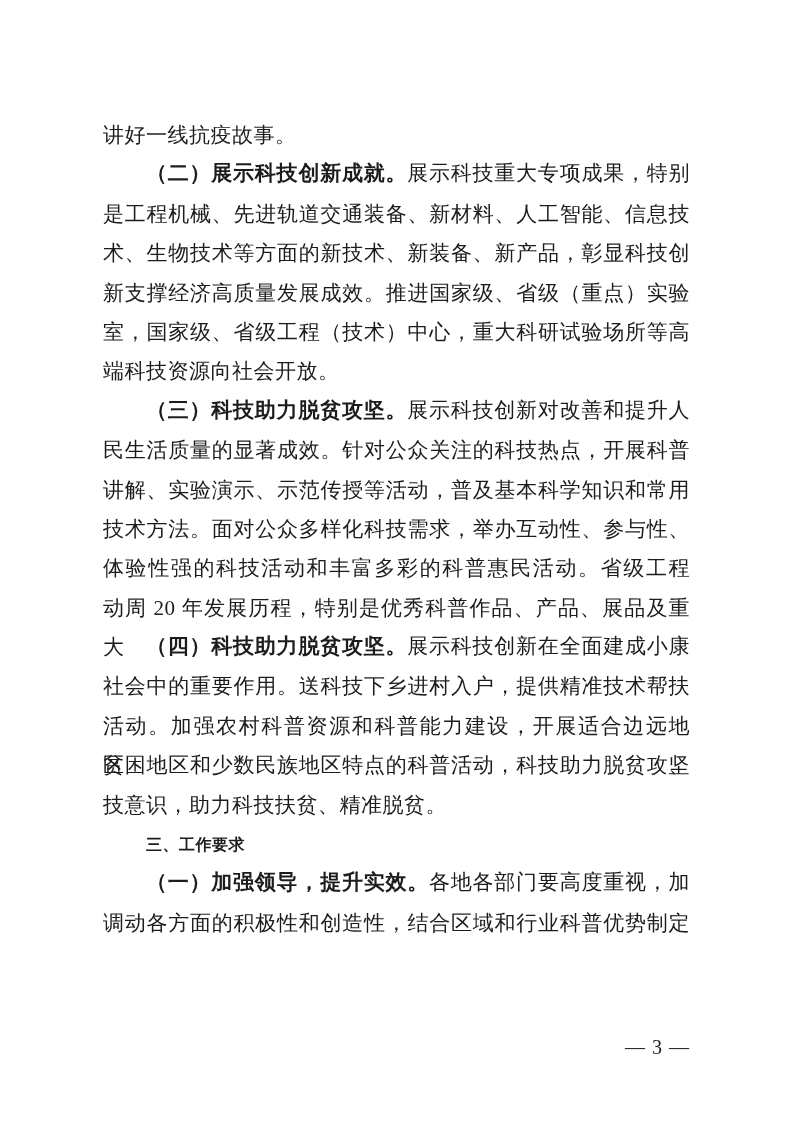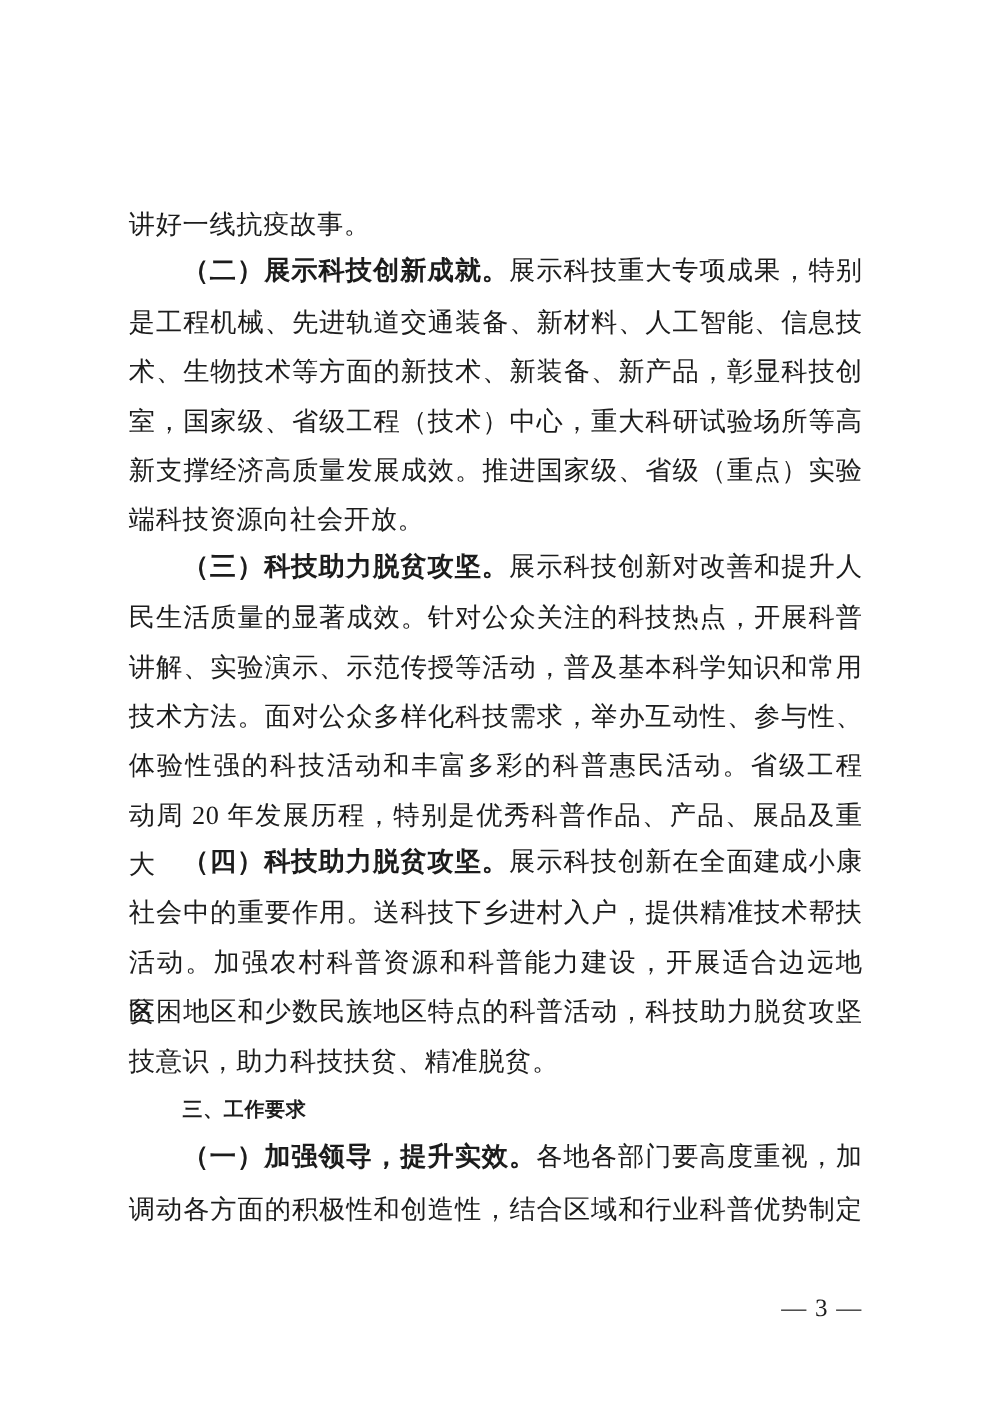--- a/index.html
+++ b/index.html
@@ -14,21 +14,20 @@
     background: #ffffff;
     overflow: hidden;
     font-family: "Liberation Serif", "DejaVu Serif", serif;
     color: #1c1c1c;
   }
   .content {
     position: absolute;
     left: 103px;
     top: 116px;
     width: 587px;
-    margin-top: 44px;
   }
   .line {
     height: 39.4px;
     line-height: 39.4px;
     font-size: 21px;
     letter-spacing: 0.5px;
     text-align: left;
   }
   .line.justify {
     text-align: justify;
@@ -60,22 +59,22 @@
 </style>
 </head>
 <body>
 
 <div class="page">
   <div class="content" id="doc-content">
       <div class="line"><span class="run">讲好一线抗疫故事。</span></div>
       <div class="line justify indent"><span class="run-bold">（二）展示科技创新成就。</span><span class="run">展示科技重大专项成果，特别</span></div>
       <div class="line justify"><span class="run">是工程机械、先进轨道交通装备、新材料、人工智能、信息技</span></div>
       <div class="line justify"><span class="run">术、生物技术等方面的新技术、新装备、新产品，彰显科技创</span></div>
+      <div class="line justify"><span class="run">新支撑经济高质量发展成效。推进国家级、省级（重点）实验</span></div>
       <div class="line justify"><span class="run">室，国家级、省级工程（技术）中心，重大科研试验场所等高</span></div>
-      <div class="line justify"><span class="run">新支撑经济高质量发展成效。推进国家级、省级（重点）实验</span></div>
       <div class="line"><span class="run">端科技资源向社会开放。</span></div>
       <div class="line justify indent"><span class="run-bold">（三）科技助力脱贫攻坚。</span><span class="run">展示科技创新对改善和提升人</span></div>
       <div class="line justify"><span class="run">民生活质量的显著成效。针对公众关注的科技热点，开展科普</span></div>
       <div class="line justify"><span class="run">讲解、实验演示、示范传授等活动，普及基本科学知识和常用</span></div>
       <div class="line justify"><span class="run">技术方法。面对公众多样化科技需求，举办互动性、参与性、</span></div>
       <div class="line justify"><span class="run">体验性强的科技活动和丰富多彩的科普惠民活动。省级工程</span></div>
       <div class="line justify"><span class="run">动周 20 年发展历程，特别是优秀科普作品、产品、展品及重大</span></div>
       <div class="line justify indent"><span class="run-bold">（四）科技助力脱贫攻坚。</span><span class="run">展示科技创新在全面建成小康</span></div>
       <div class="line justify"><span class="run">社会中的重要作用。送科技下乡进村入户，提供精准技术帮扶</span></div>
       <div class="line justify"><span class="run">活动。加强农村科普资源和科普能力建设，开展适合边远地区、</span></div>

